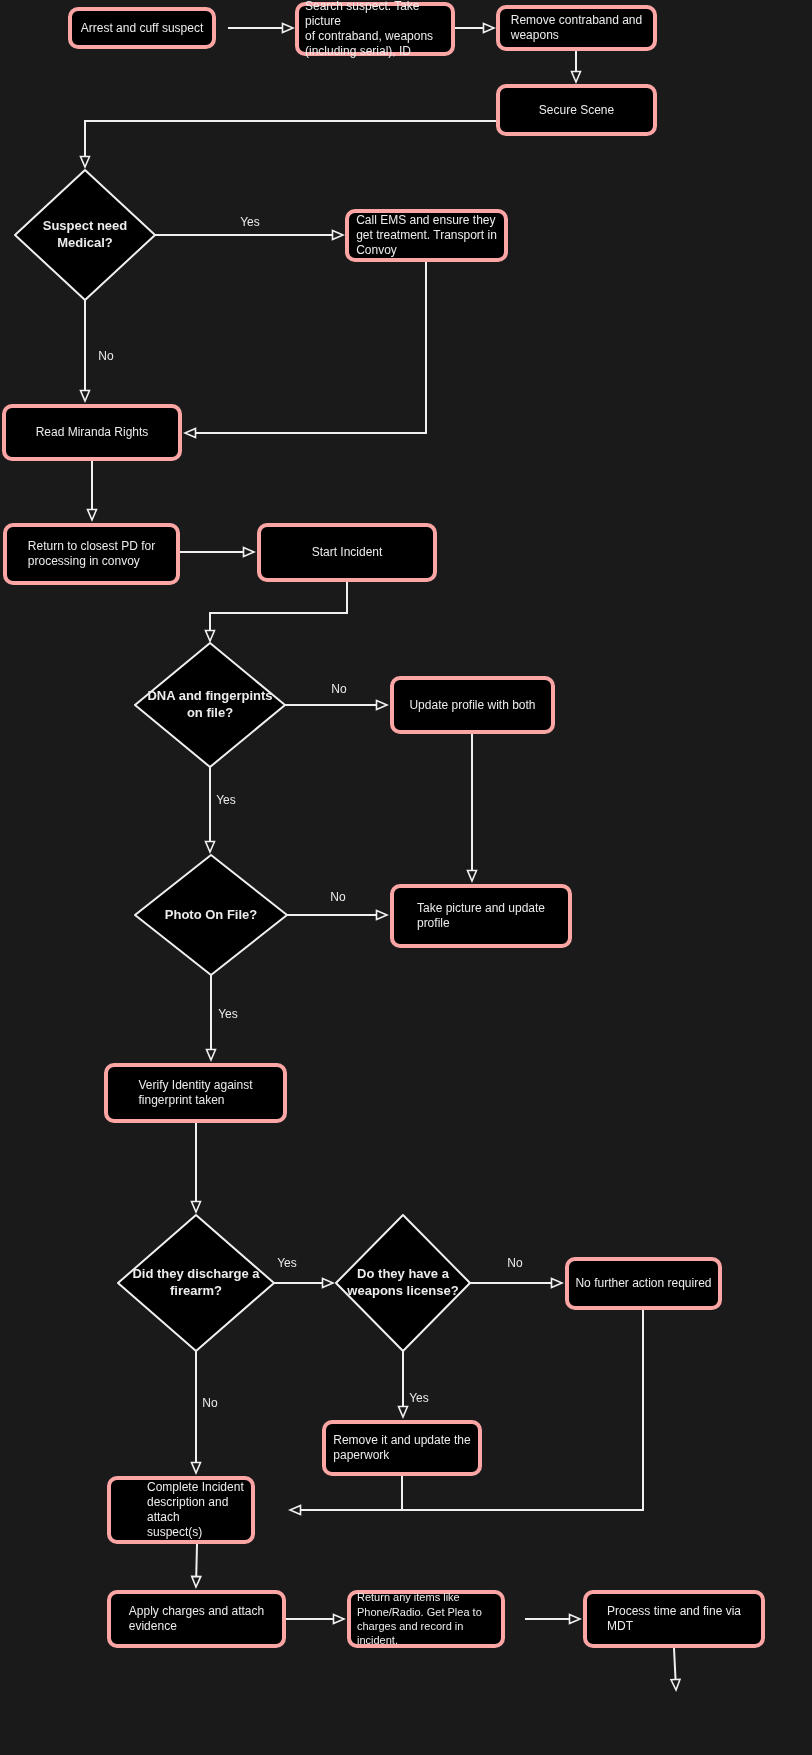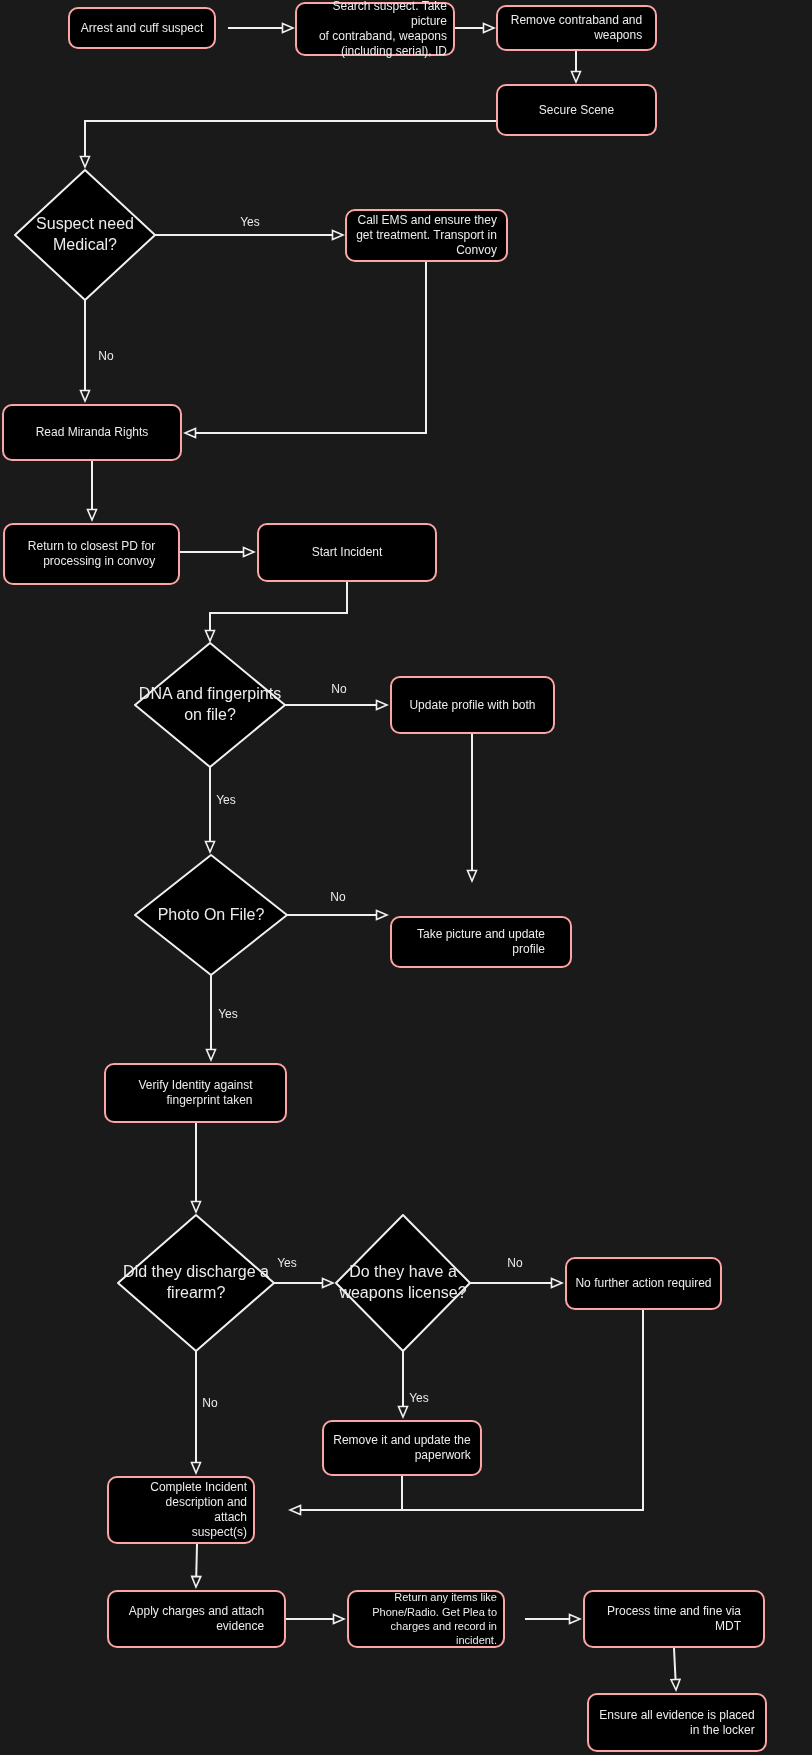--- a/index.html
+++ b/index.html
@@ -4,29 +4,29 @@
 <title>Flowchart</title>
 <style>
   html,body{margin:0;padding:0;background:#1a1a1a;}
   .canvas{
     position:relative;width:812px;height:1755px;background:#1a1a1a;overflow:hidden;
     font-family:"Liberation Sans",sans-serif;color:#ececec;
   }
   .edges{position:absolute;left:0;top:0;z-index:1;}
   .node{
     position:absolute;z-index:2;box-sizing:border-box;
-    background:#000;border:2px solid #fca5a5;border-radius:10px;
+    background:#000;border:4px solid #fca5a5;border-radius:10px;
     display:flex;align-items:center;justify-content:center;
-    text-align:right;font-size:12px;line-height:1.25;
+    text-align:left;font-size:12px;line-height:1.25;
     white-space:pre-line;padding:2px 6px;color:#ececec;
   }
   .node.small{font-size:11px;line-height:1.3;}
   .dlabel{
     position:absolute;z-index:3;transform:translate(-50%,-50%);
-    text-align:center;font-size:16px;line-height:1.3;white-space:pre-line;color:#ececec;
+    text-align:center;font-size:13px;line-height:1.3;white-space:pre-line;color:#ececec;font-weight:bold;
   }
   .elabel{
     position:absolute;z-index:3;transform:translate(-50%,-50%);
     font-size:12px;color:#ececec;white-space:nowrap;
   }
 </style>
 </head>
 <body>
 
 <div class="canvas">
@@ -86,39 +86,37 @@
 weapons</div>
   <div class="node" style="left:496px;top:84px;width:161px;height:52px;border-radius:10px;">Secure Scene</div>
   <div class="node" style="left:345px;top:209px;width:163px;height:53px;">Call EMS and ensure they
 get treatment. Transport in
 Convoy</div>
   <div class="node" style="left:2px;top:404px;width:180px;height:57px;">Read Miranda Rights</div>
   <div class="node" style="left:3px;top:523px;width:177px;height:62px;">Return to closest PD for
 processing in convoy</div>
   <div class="node" style="left:257px;top:523px;width:180px;height:59px;">Start Incident</div>
   <div class="node" style="left:390px;top:676px;width:165px;height:58px;">Update profile with both</div>
-  <div class="node" style="left:390px;top:916px;width:182px;height:52px;">Take picture and update
+  <div class="node" style="left:390px;top:884px;width:182px;height:64px;">Take picture and update
 profile</div>
   <div class="node" style="left:104px;top:1063px;width:183px;height:60px;">Verify Identity against
 fingerprint taken</div>
   <div class="node" style="left:565px;top:1257px;width:157px;height:53px;">No further action required</div>
   <div class="node" style="left:322px;top:1420px;width:160px;height:56px;">Remove it and update the
 paperwork</div>
   <div class="node" style="left:107px;top:1476px;width:148px;height:68px;padding-left:36px;">Complete Incident
 description and attach
 suspect(s)</div>
   <div class="node" style="left:107px;top:1590px;width:179px;height:58px;">Apply charges and attach
 evidence</div>
   <div class="node small" style="left:347px;top:1590px;width:158px;height:58px;">Return any items like
 Phone/Radio. Get Plea to
 charges and record in incident.</div>
   <div class="node" style="left:583px;top:1590px;width:182px;height:58px;">Process time and fine via
 MDT</div>
-  <div class="node" style="left:587px;top:1693px;width:180px;height:59px;">Ensure all evidence is placed
-in the locker</div>
 
   <div class="dlabel" style="left:85px;top:235px;">Suspect need
 Medical?</div>
   <div class="dlabel" style="left:210px;top:705px;">DNA and fingerpints
 on file?</div>
   <div class="dlabel" style="left:211px;top:915px;">Photo On File?</div>
   <div class="dlabel" style="left:196px;top:1283px;">Did they discharge a
 firearm?</div>
   <div class="dlabel" style="left:403px;top:1283px;">Do they have a
 weapons license?</div>

